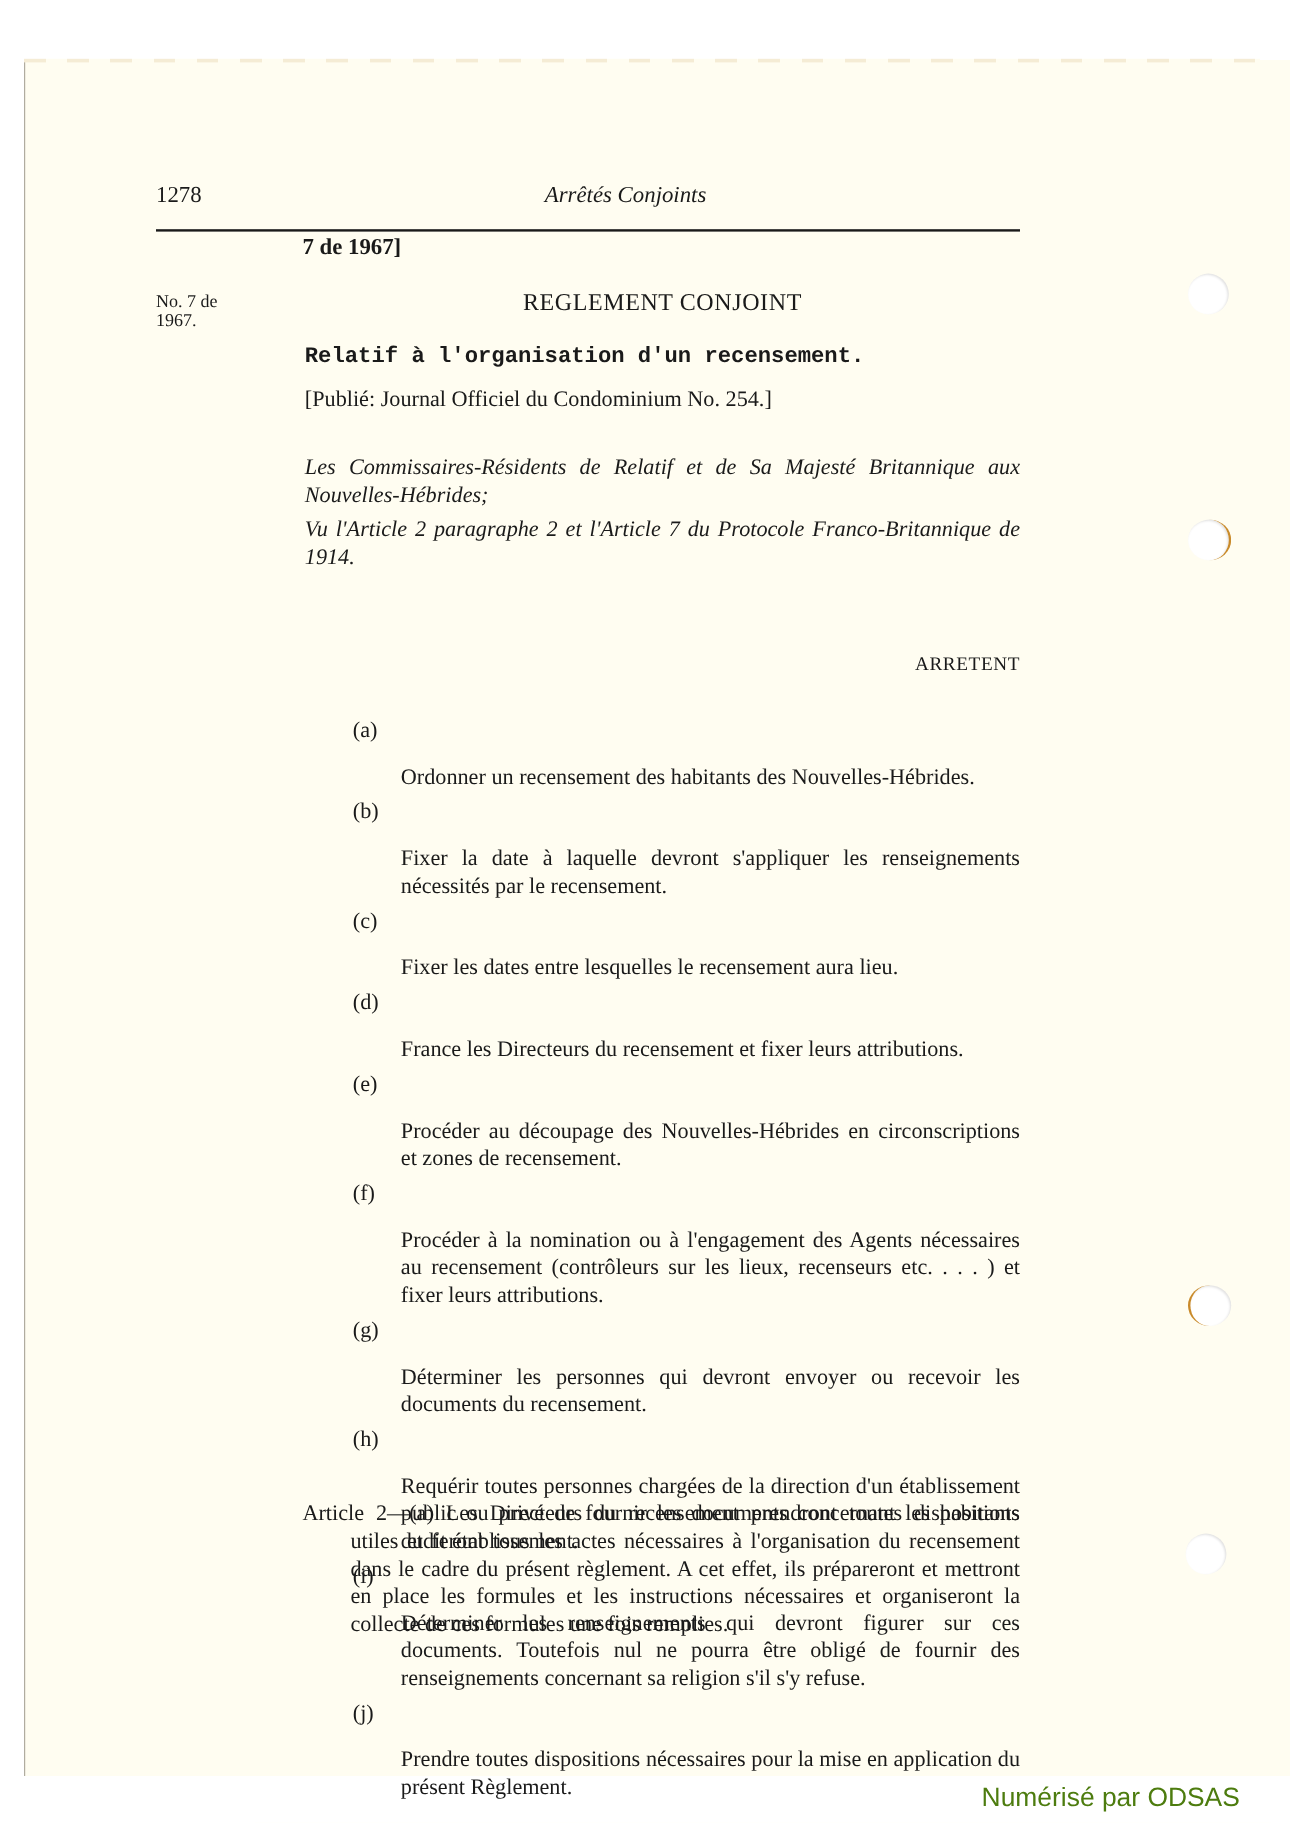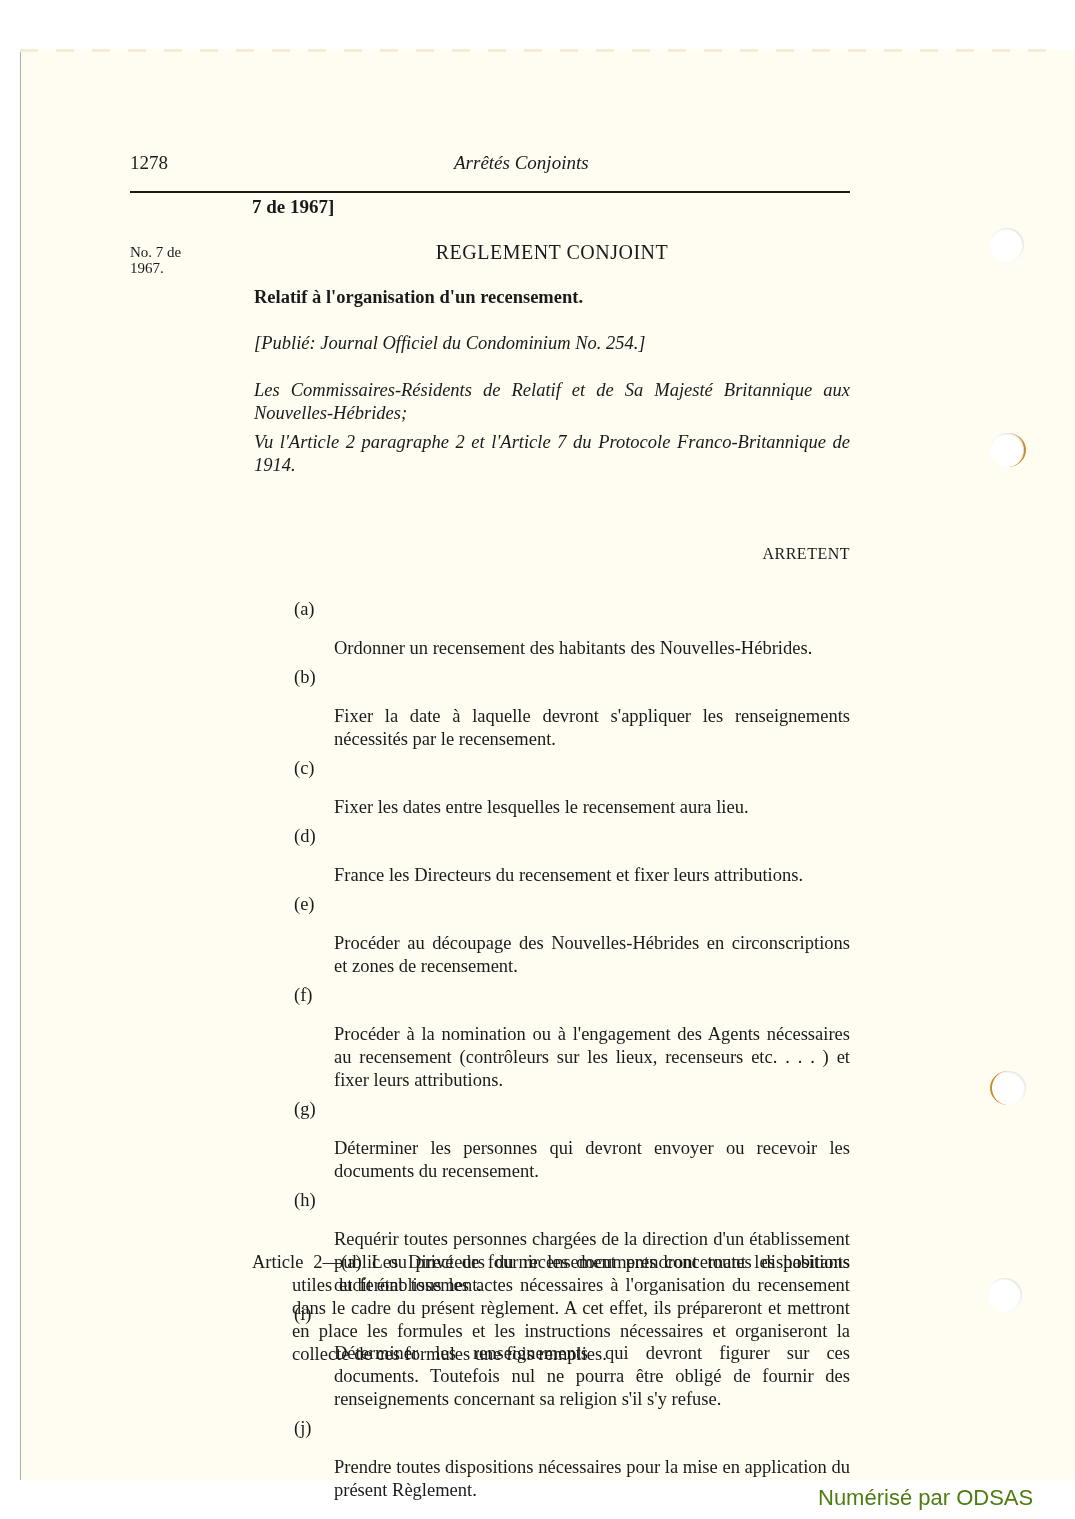--- a/index.html
+++ b/index.html
@@ -19,23 +19,23 @@
       background: repeating-linear-gradient(90deg, #f5ecd5 0 18px, #fffdf1 18px 36px);
     }
     .abs { position: absolute; }
     .hdr { top: 152px; font-size: 19px; }
     .hdr-num { left: 130px; }
     .hdr-date { left: 252px; font-weight: bold; margin-top: 44px; }
     .hdr-title { left: 454px; font-style: italic; }
     .rule { left: 130px; top: 191px; width: 720px; height: 2px; background: #1a1a1a; }
     .margin-note { left: 130px; top: 244px; font-size: 15px; line-height: 16px; }
     .title { left: 254px; width: 596px; top: 241px; text-align: center; font-size: 20px; letter-spacing: 0.5px; }
-    .subtitle { left: 254px; top: 287px; font-weight: bold; font-size: 18.5px; }
+    .subtitle { left: 254px; top: 287px; font-weight: bold; font-size: 18.5px; font-family: Liberation Mono, monospace; }
     .body-col { left: 254px; width: 596px; font-size: 18.5px; line-height: 23px; text-align: justify; }
-    .pub { top: 332px; font-style: italic; }
+    .pub { top: 322px; }
     .pre { top: 379px; font-style: italic; }
     .pre p { margin: 0 0 6px 0; }
     .arretent { left: 254px; width: 596px; top: 545px; text-align: right; font-size: 16px; letter-spacing: 0.5px; }
     .art1 { top: 592px; }
     .art-intro { text-indent: -40px; padding-left: 40px; margin: 0; }
     .items { margin: 6px 0 0 40px; padding: 0; list-style: none; }
     .items li { display: flex; margin: 0 0 6px 0; }
     .items .lbl { width: 40px; flex: none; }
     .items .txt { flex: 1; margin-top: 39px; }
     .art2 { top: 1251px; left: 252px; width: 598px; }

